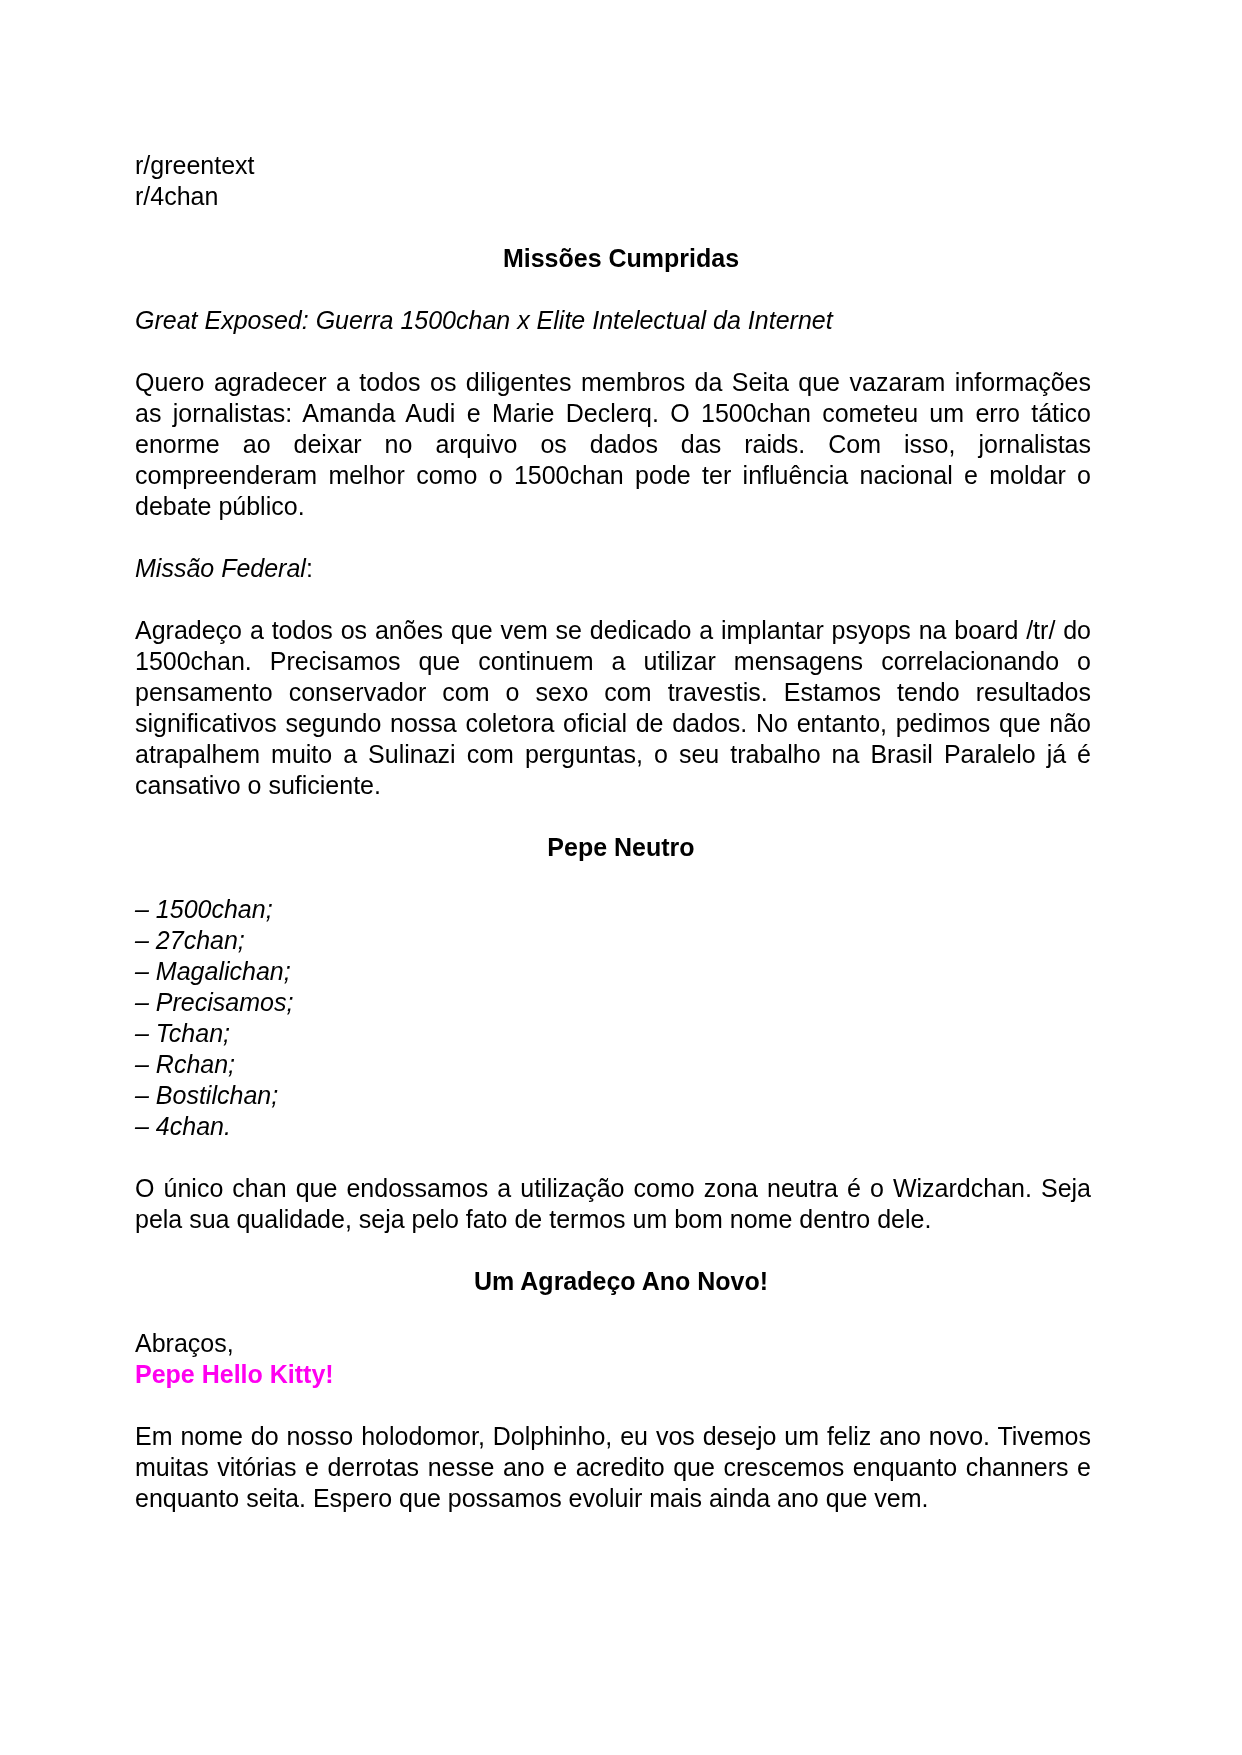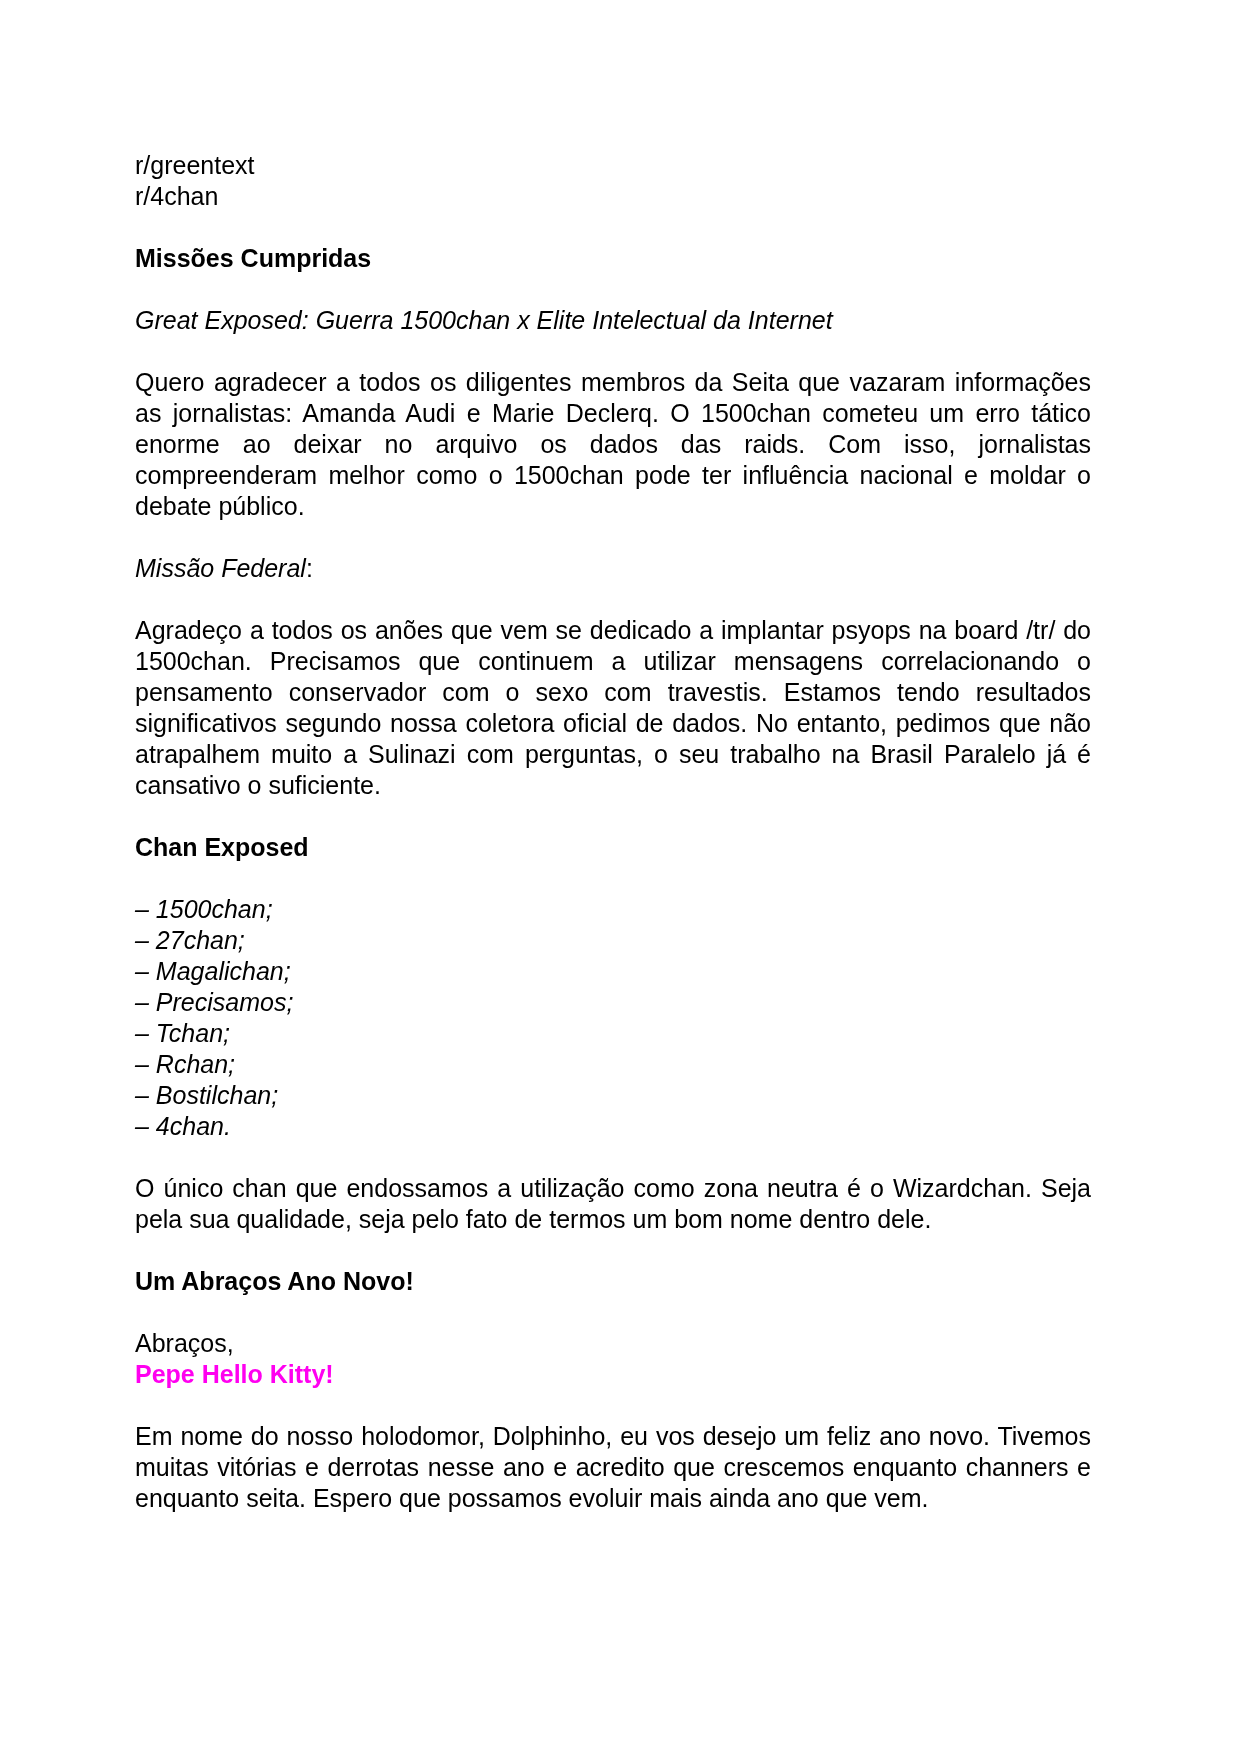--- a/index.html
+++ b/index.html
@@ -13,21 +13,21 @@
     padding: 150px 135px 0 135px;
     font-family: "Liberation Sans", "DejaVu Sans", sans-serif;
     font-size: 25px;
     line-height: 31px;
     color: #000000;
     overflow: hidden;
   }
   .block { margin: 0 16px 31px 0; }
   .just { text-align: justify; }
   .italic { font-style: italic; }
-  .heading { font-weight: bold; margin: 0 0 31px 0; }
+  .heading { text-align: center; font-weight: bold; margin: 0 0 31px 0; }
   .line { display: block; }
   .signature { font-weight: bold; }
 </style>
 </head>
 <body>
 
 <div class="page">
 
   <div class="block">
     <span class="line">r/greentext</span>
@@ -39,36 +39,36 @@
   <div class="block italic">Great Exposed: Guerra 1500chan x Elite Intelectual da Internet</div>
 
   <div class="block just">Quero agradecer a todos os diligentes membros da Seita que vazaram informações as jornalistas: Amanda Audi e Marie Declerq. O 1500chan cometeu um erro tático enorme ao deixar no arquivo os dados das raids. Com isso, jornalistas compreenderam melhor como o 1500chan pode ter influência nacional e moldar o debate público.</div>
 
   <div class="block">
     <span class="italic">Missão Federal</span><span>:</span>
   </div>
 
   <div class="block just">Agradeço a todos os anões que vem se dedicado a implantar psyops na board /tr/ do 1500chan. Precisamos que continuem a utilizar mensagens correlacionando o pensamento conservador com o sexo com travestis. Estamos tendo resultados significativos segundo nossa coletora oficial de dados. No entanto, pedimos que não atrapalhem muito a Sulinazi com perguntas, o seu trabalho na Brasil Paralelo já é cansativo o suficiente.</div>
 
-  <div class="heading">Chan Exposed</div>
+  <div class="heading">Pepe Neutro</div>
 
   <div class="block">
     <div class="italic">– 1500chan;</div>
     <div class="italic">– 27chan;</div>
     <div class="italic">– Magalichan;</div>
     <div class="italic">– Precisamos;</div>
     <div class="italic">– Tchan;</div>
     <div class="italic">– Rchan;</div>
     <div class="italic">– Bostilchan;</div>
     <div class="italic">– 4chan.</div>
   </div>
 
   <div class="block just">O único chan que endossamos a utilização como zona neutra é o Wizardchan. Seja pela sua qualidade, seja pelo fato de termos um bom nome dentro dele.</div>
 
-  <div class="heading">Um Abraços Ano Novo!</div>
+  <div class="heading">Um Agradeço Ano Novo!</div>
 
   <div class="block">
     <div>Abraços,</div>
     <div class="signature" style="color: rgb(255, 0, 240);">Pepe Hello Kitty!</div>
   </div>
 
   <div class="block just">Em nome do nosso holodomor, Dolphinho, eu vos desejo um feliz ano novo. Tivemos muitas vitórias e derrotas nesse ano e acredito que crescemos enquanto channers e enquanto seita. Espero que possamos evoluir mais ainda ano que vem.</div>
 
 </div>
 

